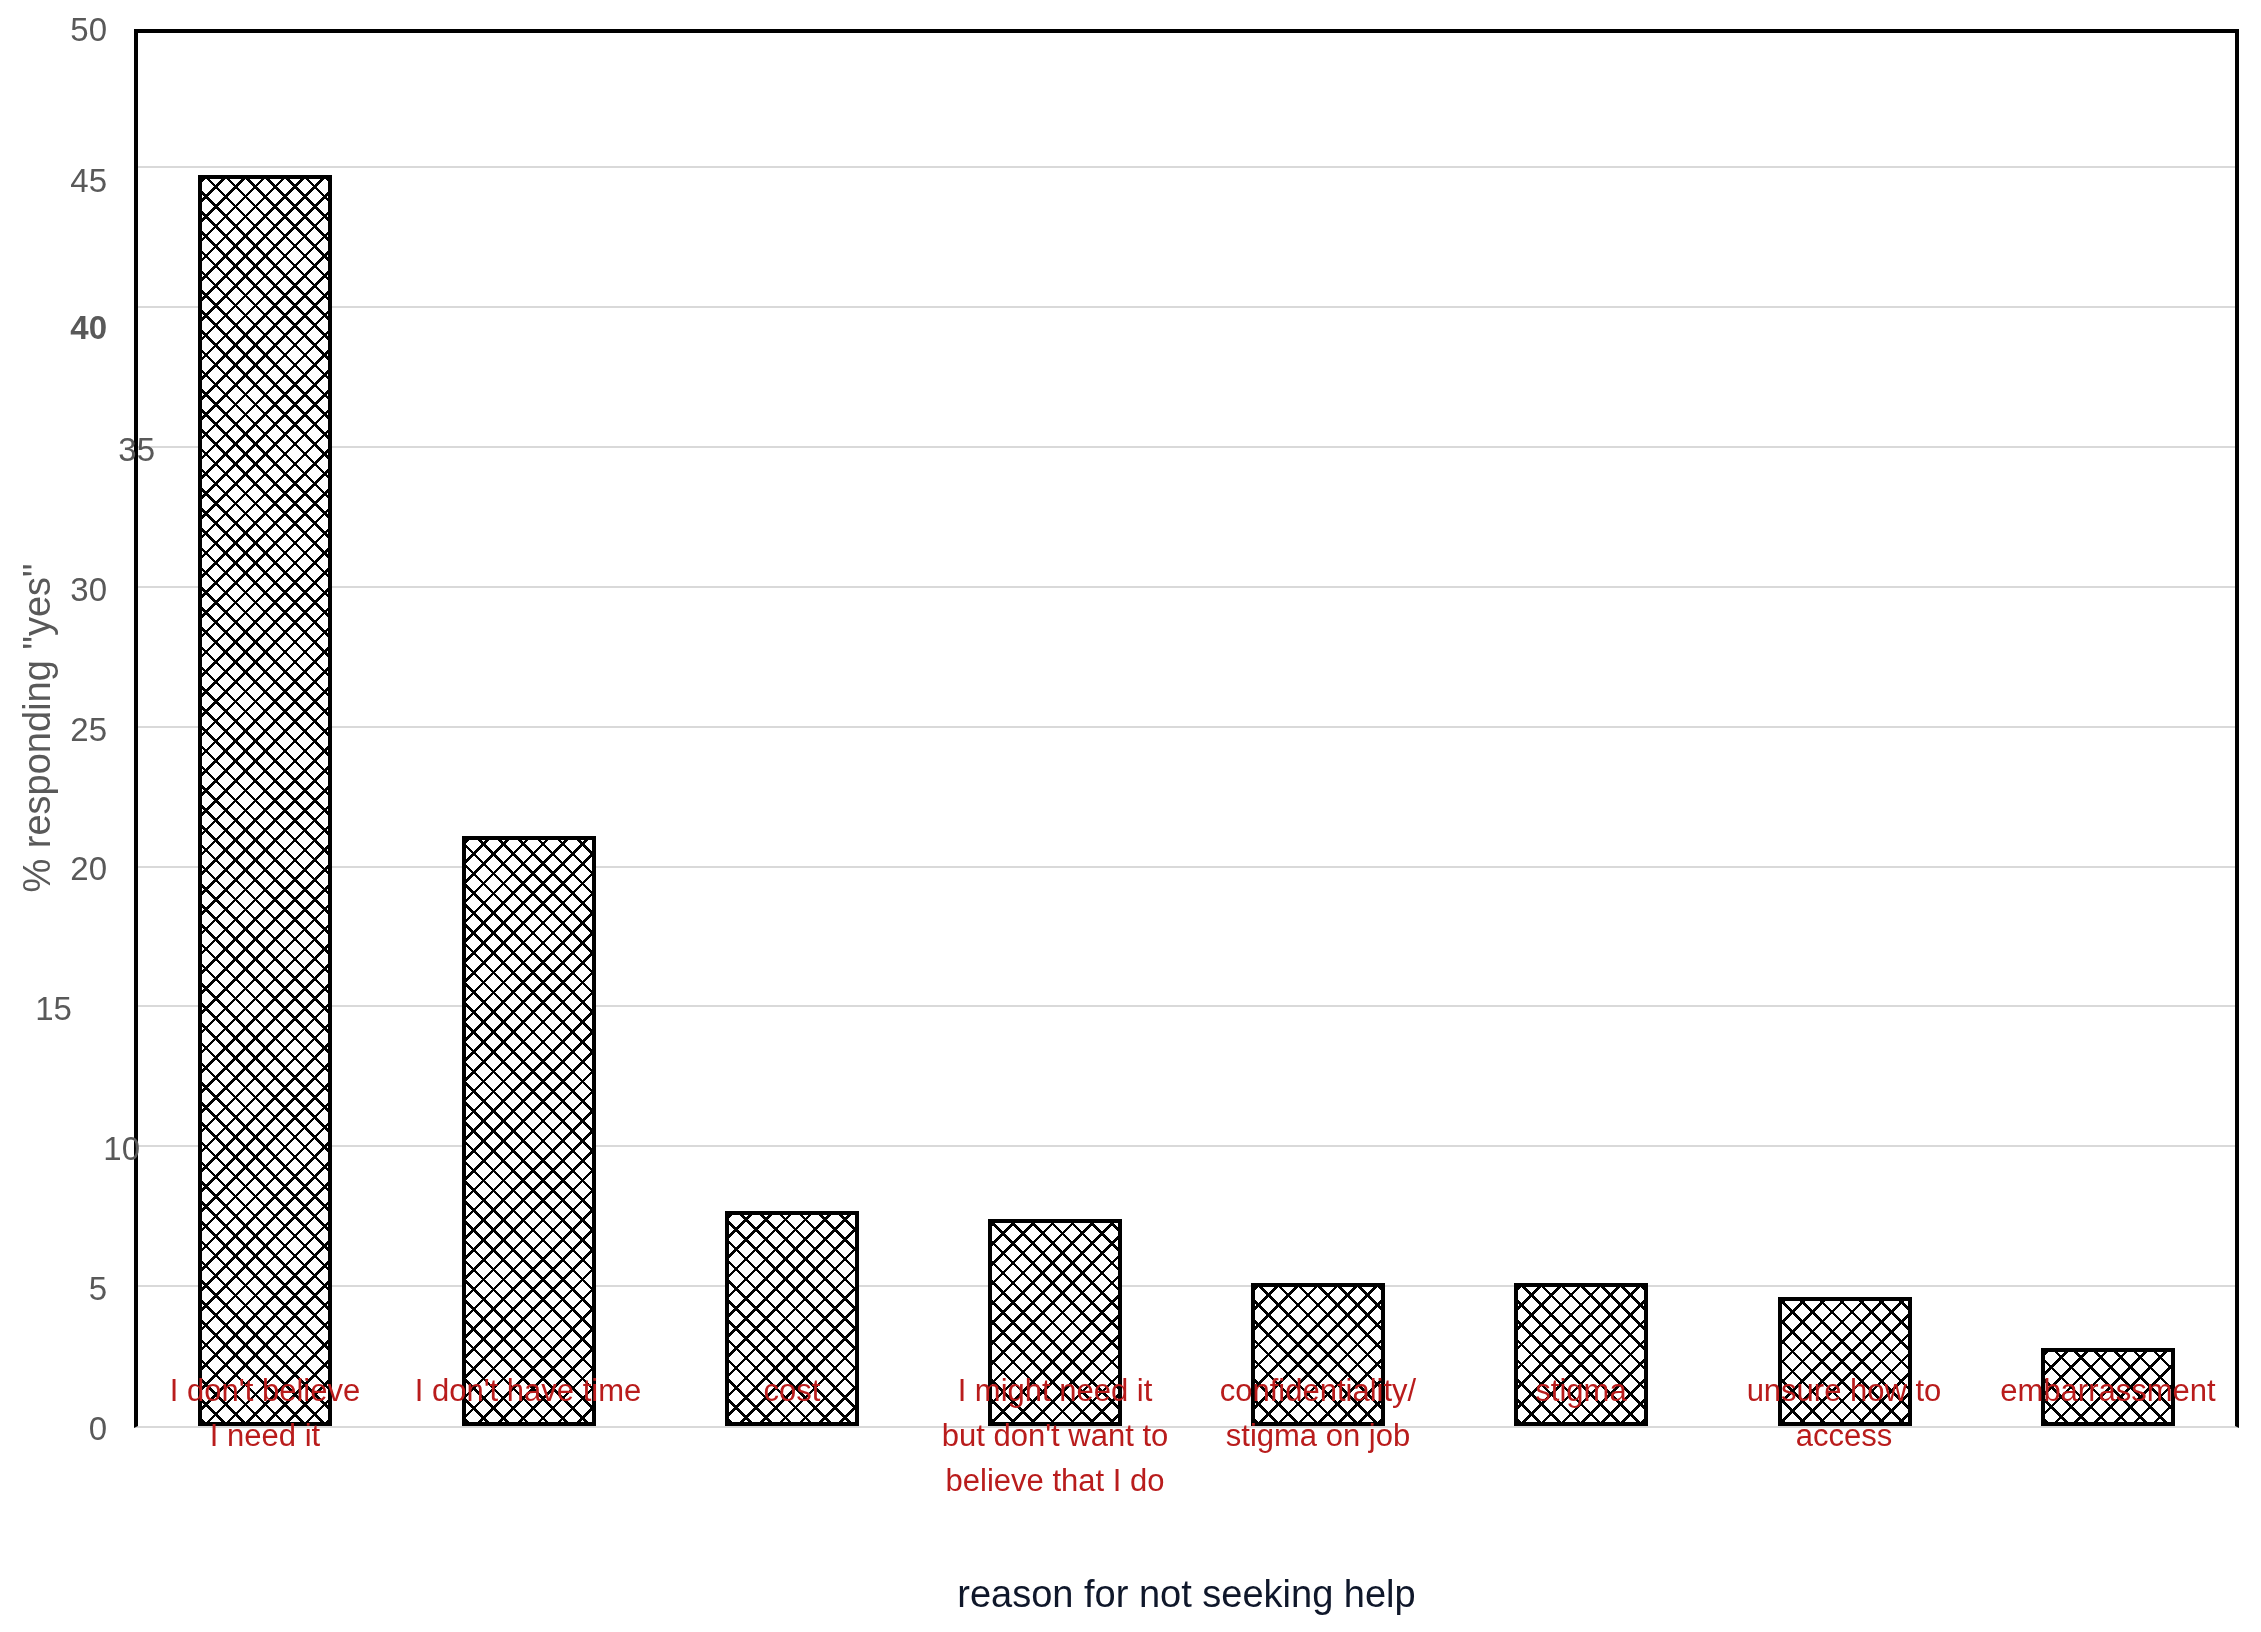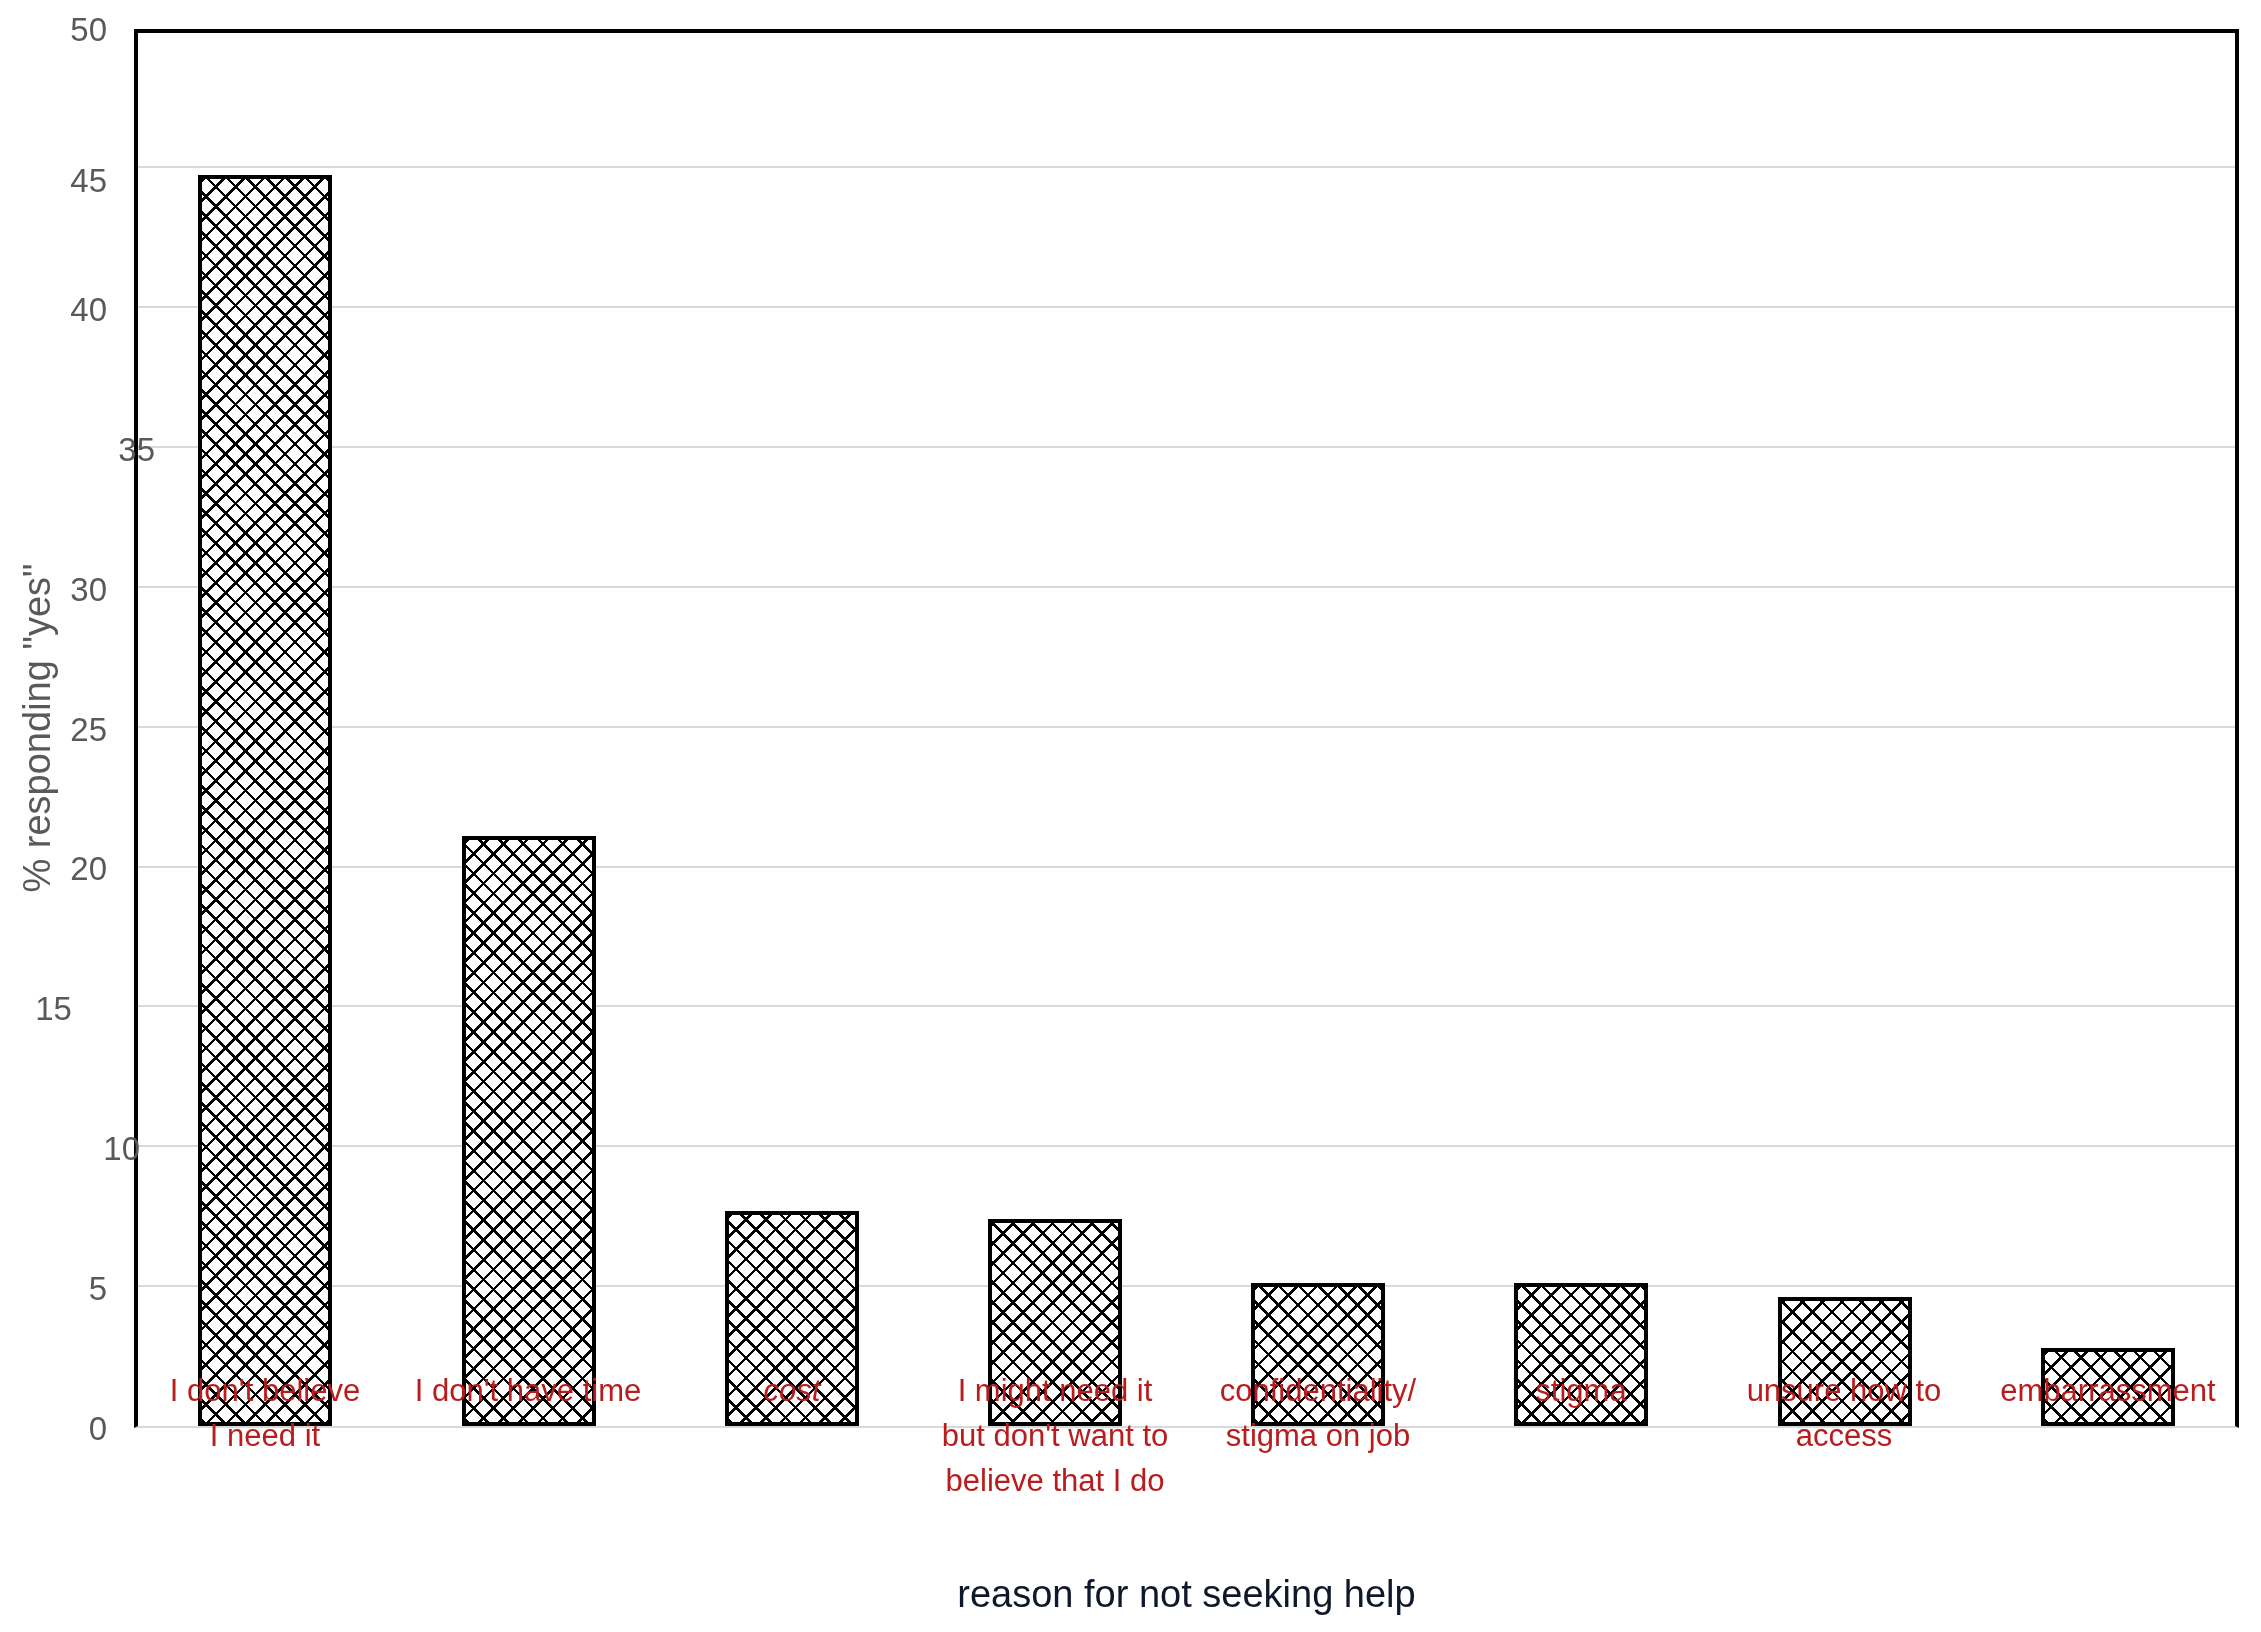--- a/index.html
+++ b/index.html
@@ -118,30 +118,30 @@
 
   <div id="y-ticks">
       <div class="y-tick" style="top: 1428px;">0</div>
       <div class="y-tick" style="top: 1288px;">5</div>
       <div class="y-tick" style="top: 1148px; padding-left: 33px;">10</div>
       <div class="y-tick" style="top: 1008px; text-align: center;">15</div>
       <div class="y-tick" style="top: 868px;">20</div>
       <div class="y-tick" style="top: 729px;">25</div>
       <div class="y-tick" style="top: 589px;">30</div>
       <div class="y-tick" style="top: 449px; padding-left: 48px;">35</div>
-      <div class="y-tick" style="top: 309px;">40</div>
+      <div class="y-tick" style="top: 327px; font-weight: bold;">40</div>
       <div class="y-tick" style="top: 180px;">45</div>
       <div class="y-tick" style="top: 29px;">50</div>
     </div>
 
   <div id="x-labels">
       <div class="x-cat-label" style="left: 265px;">I don't believe
 I need it</div>
       <div class="x-cat-label" style="left: 528px;">I don't have time</div>
-      <div class="x-cat-label" style="left: 792px; font-style: italic;">cost</div>
+      <div class="x-cat-label" style="left: 792px;">cost</div>
       <div class="x-cat-label" style="left: 1055px;">I might need it
 but don't want to
 believe that I do</div>
       <div class="x-cat-label" style="left: 1318px;">confidentiality/
 stigma on job</div>
       <div class="x-cat-label" style="left: 1581px;">stigma</div>
       <div class="x-cat-label" style="left: 1844px;">unsure how to
 access</div>
       <div class="x-cat-label" style="left: 2108px;">embarrassment</div>
     </div>

